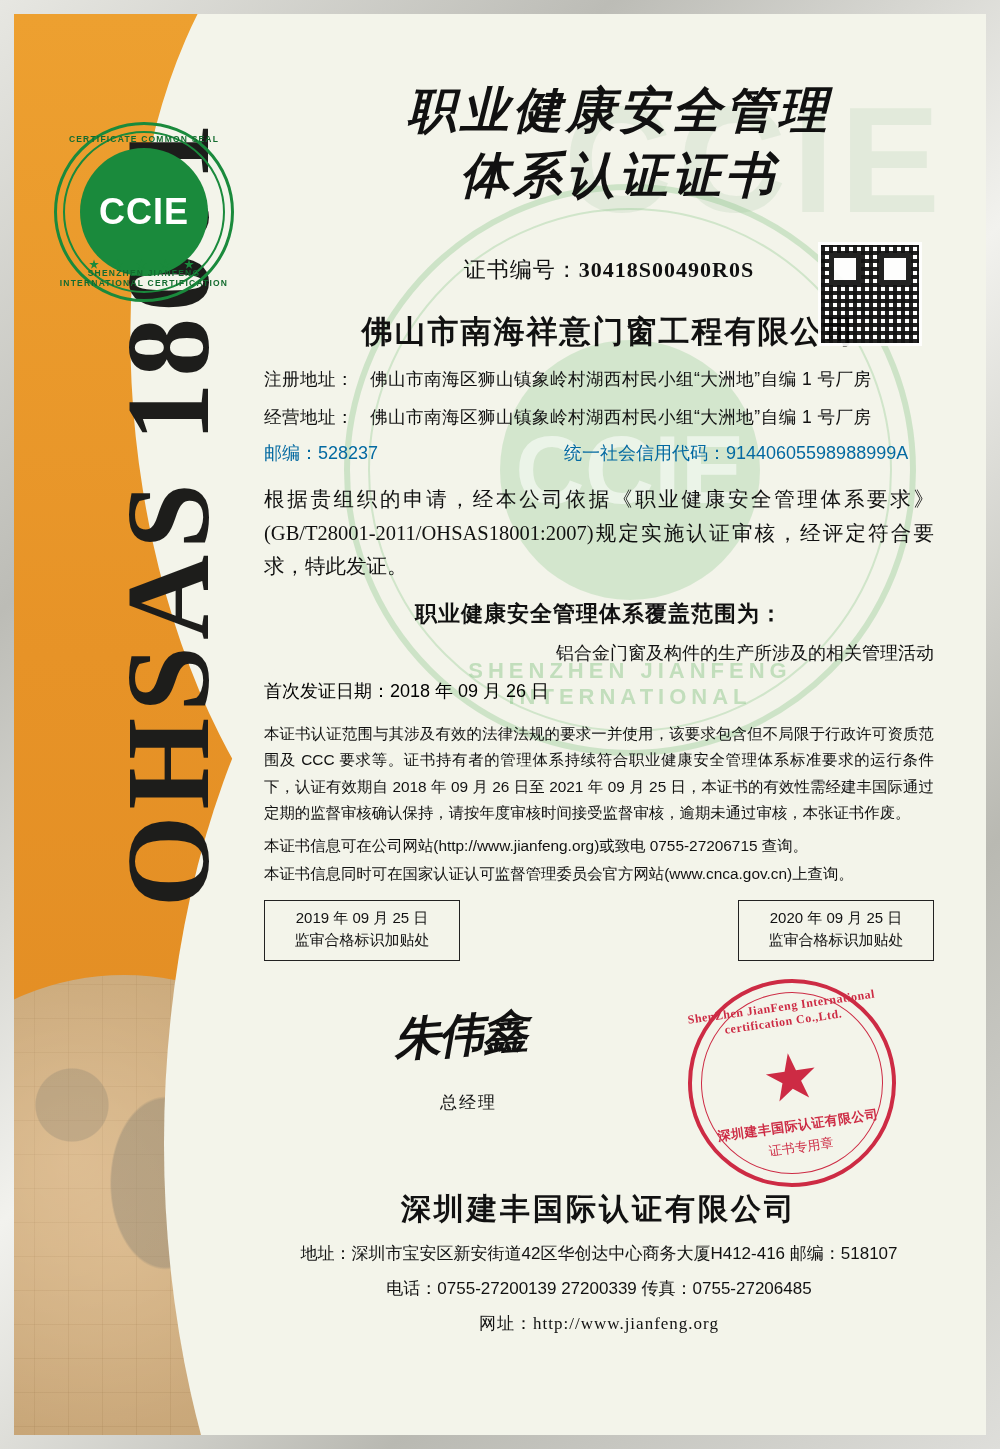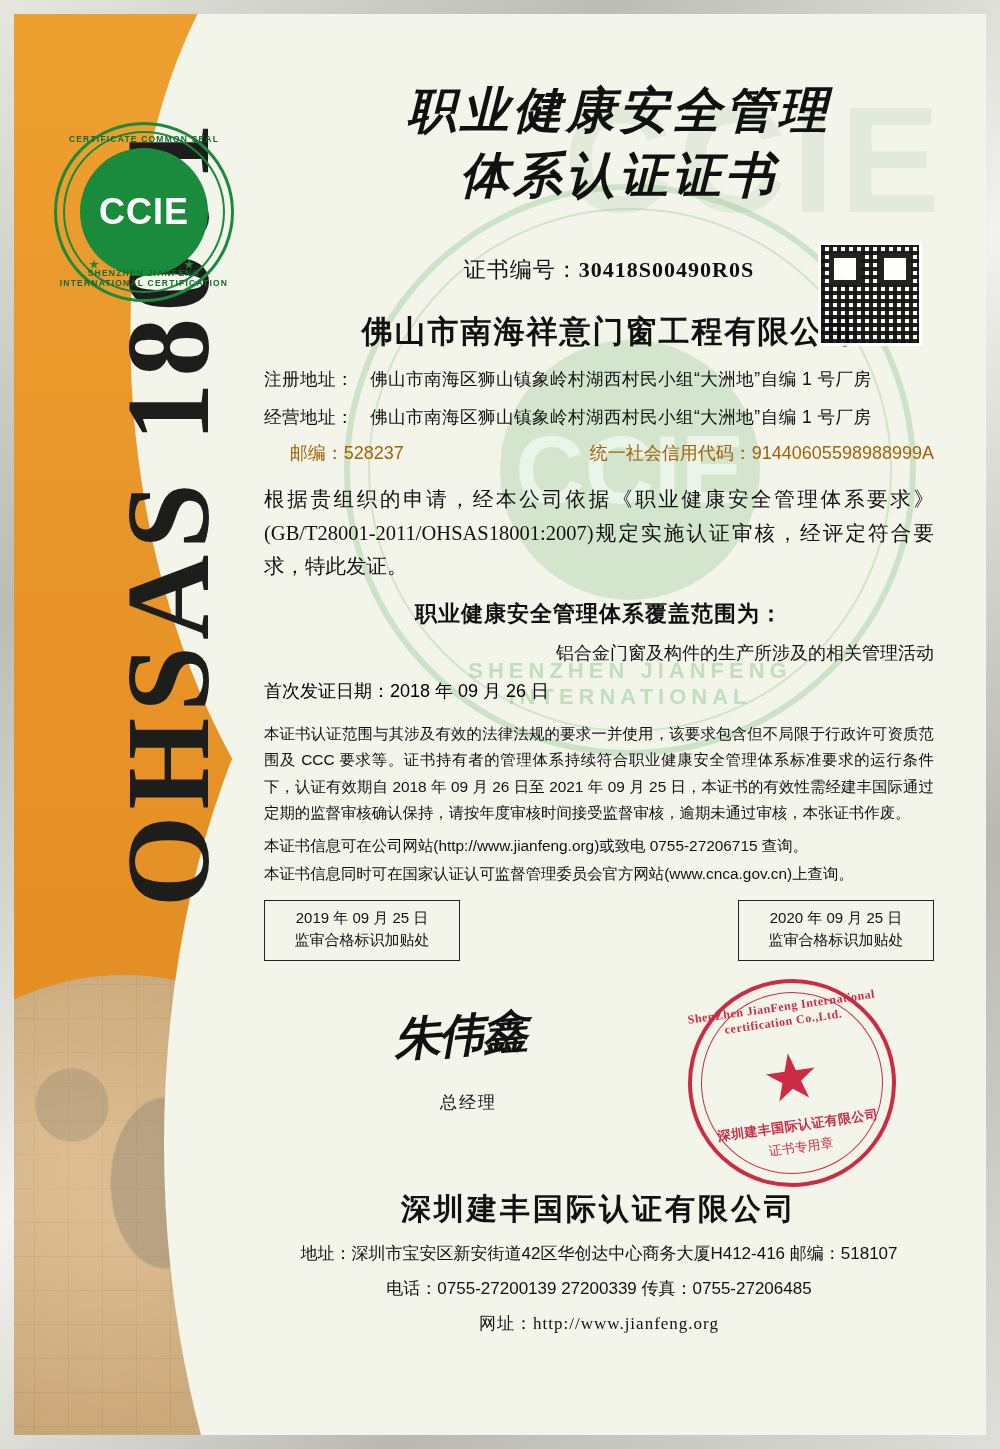--- a/index.html
+++ b/index.html
@@ -180,24 +180,23 @@
     font-family:"Liberation Sans",sans-serif;
     font-weight:700;font-size:31px;color:#111;letter-spacing:2px;
   }
   .addr-row{
     margin-top:14px;font-size:17.5px;color:#111;letter-spacing:.5px;
     font-family:"Liberation Sans",sans-serif;
     display:flex;gap:16px;
   }
   .addr-row .lab{white-space:nowrap;}
   .meta-row{
-    margin-top:12px;font-size:18px;color:#a16207;
+    margin-top:12px;font-size:18px;color:#0369a1;
     font-family:"Liberation Sans",sans-serif;
     display:flex;
-    justify-content:flex-end;
   }
   .meta-row .m1{width:300px;}
   .body-para{
     margin-top:18px;font-size:20.5px;line-height:1.62;color:#111;
     font-family:Liberation Serif, serif;
     text-align:justify;
   }
   .scope-title{
     margin-top:16px;text-align:center;
     font-family:"Liberation Sans",sans-serif;font-weight:700;font-size:22px;color:#111;letter-spacing:1px;

